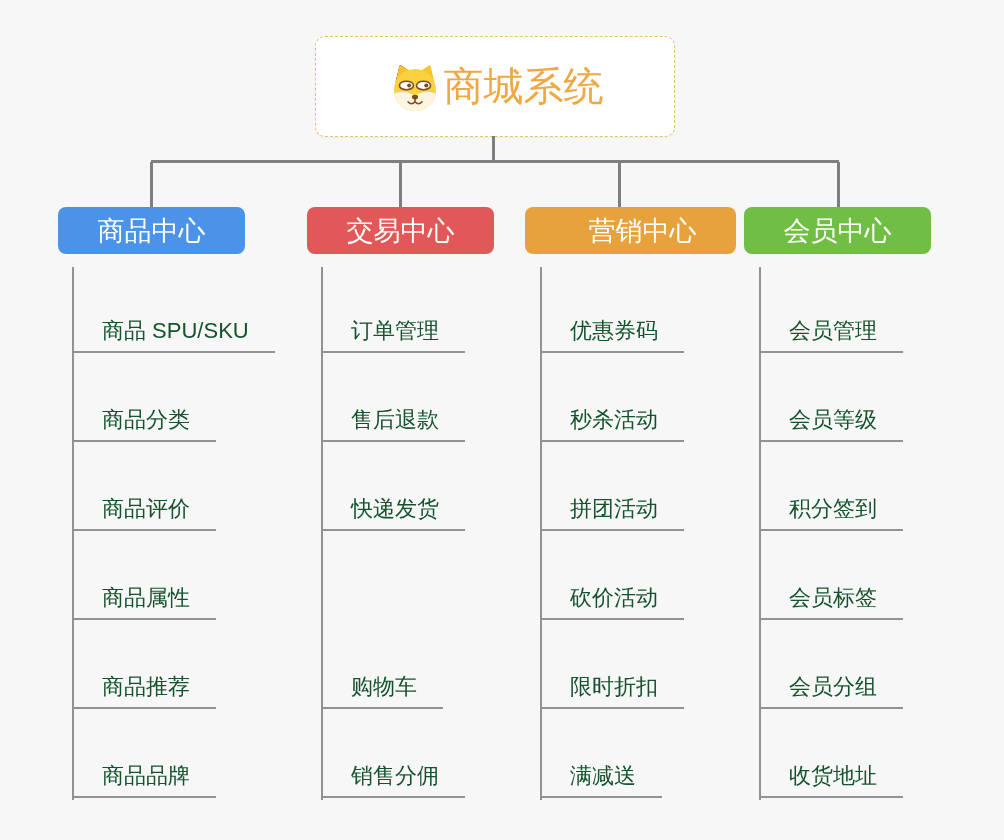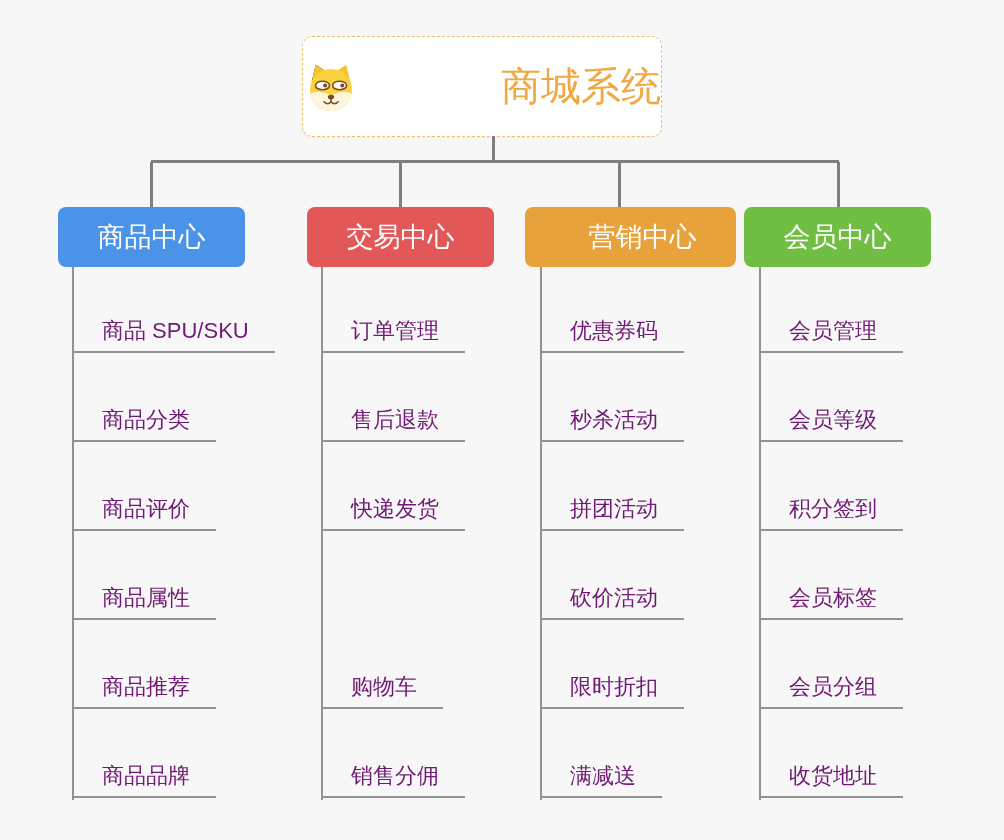--- a/index.html
+++ b/index.html
@@ -6,42 +6,42 @@
   body{
     width:1004px;height:840px;
     background:#f7f7f7;
     font-family:"Liberation Sans","DejaVu Sans",sans-serif;
     position:relative;overflow:hidden;
   }
   .canvas{position:absolute;left:0;top:0;width:1004px;height:840px;}
 
   
   .root-node{
-    position:absolute;left:302px;top:36px;width:360px;height:101px;
+    position:absolute;left:315px;top:36px;width:360px;height:101px;
     background:#ffffff;border:1px dashed #eac06a;border-radius:10px;
     box-sizing:border-box;
-    display:flex;align-items:center;justify-content:space-between;gap:1px;
+    display:flex;align-items:center;justify-content:center;gap:1px;
     box-shadow:0 1px 2px rgba(0,0,0,0.04);
   }
   .root-title{font-size:40px;color:#f0a843;white-space:nowrap;}
   .root-icon{width:56px;height:52px;flex:0 0 auto;}
 
   
   .conn{position:absolute;background:#7f7f7f;}
   .conn-root-stem{left:492px;top:136px;width:3px;height:26px;}
   .conn-horizontal{left:151px;top:160px;width:688px;height:3px;}
   .conn-stem{top:162px;width:3px;height:46px;}
   .conn-stem.c0{left:150px;}
   .conn-stem.c1{left:399px;}
   .conn-stem.c2{left:618px;}
   .conn-stem.c3{left:837px;}
 
   
   .branch-box{
-    position:absolute;top:207px;width:187px;height:60px;
+    position:absolute;top:207px;width:187px;height:47px;
     border-radius:8px;
     display:flex;align-items:center;justify-content:center;
     color:#ffffff;font-size:27px;white-space:nowrap;
   }
   .branch-box.c0{left:58px;}
   .branch-box.c1{left:307px;}
   .branch-box.c2{left:525px;}
   .branch-box.c3{left:744px;align-items:center;}
 
   
@@ -50,21 +50,21 @@
   .trunk.c1{left:321px;}
   .trunk.c2{left:540px;}
   .trunk.c3{left:759px;}
 
   
   .leaf{
     position:absolute;height:38px;box-sizing:border-box;
     border-bottom:2px solid #929292;
     padding:0 26px 5px 30px;
     display:flex;align-items:flex-end;
-    font-size:22px;color:#701a75;white-space:nowrap;
+    font-size:22px;color:#14532d;white-space:nowrap;
   }
   .leaf.c0{left:72px;}
   .leaf.c1{left:321px;text-align:center;}
   .leaf.c2{left:540px;}
   .leaf.c3{left:759px;}
   .leaf.r0{top:315px;}
   .leaf.r1{top:404px;}
   .leaf.r2{top:493px;}
   .leaf.r3{top:582px;}
   .leaf.r4{top:671px;}

